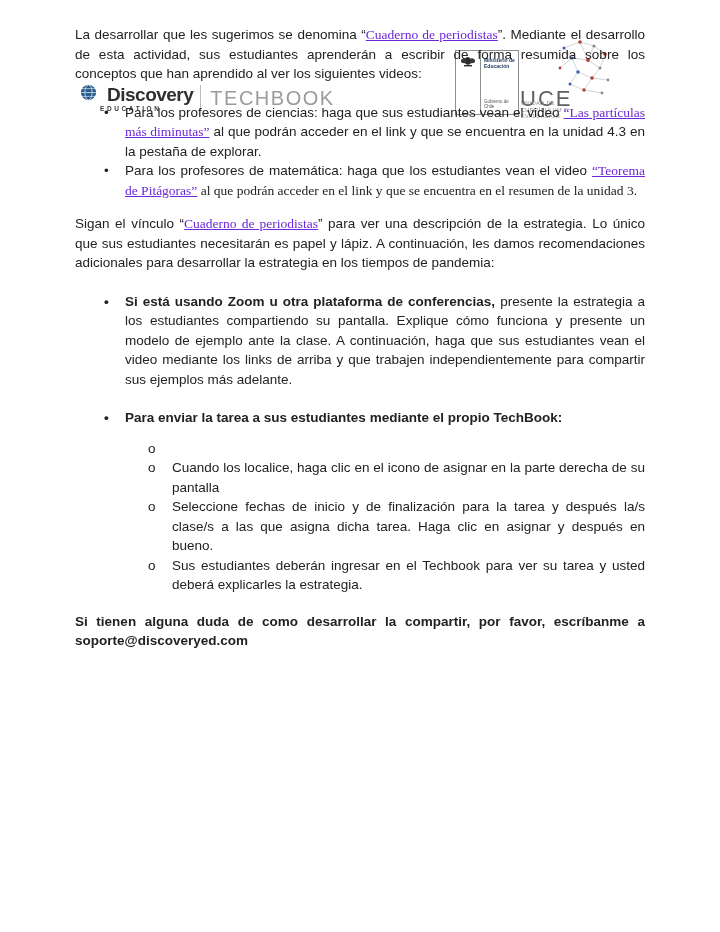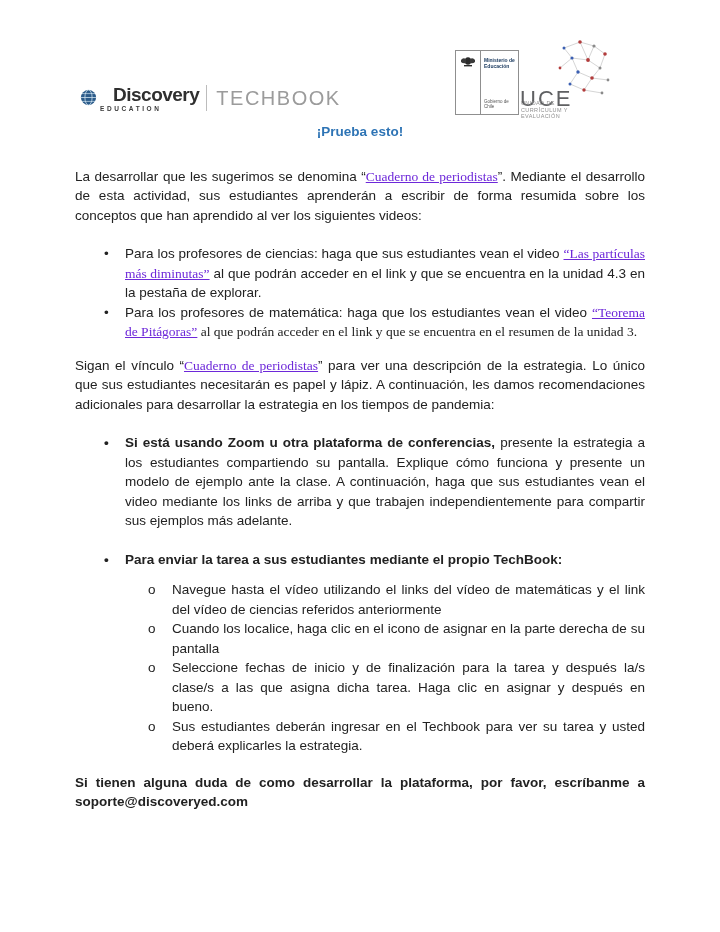--- a/index.html
+++ b/index.html
@@ -9,21 +9,21 @@
     margin:0 auto;
     background:#ffffff;
     font-family:"Liberation Sans", sans-serif;
     color:#222222;
     overflow:hidden;
   }
 
   
   .discovery { position:absolute; left:80px; top:84px; display:flex; align-items:center; }
   .disc-block { display:flex; flex-direction:column; align-items:center; }
-  .disc-row { display:flex; align-items:flex-end; gap:16px; }
+  .disc-row { display:flex; align-items:flex-start; gap:10px; }
   .disc-word { font-size:19px; font-weight:bold; color:#2f2f2f; letter-spacing:-0.5px; }
   .disc-sub { font-size:6.5px; font-weight:bold; color:#3a3a3a; letter-spacing:2.6px; margin-top:-1px; align-self:flex-start; margin-left:20px; }
   .disc-divider { width:1px; height:26px; background:#bcbcbc; margin:0 9px 0 7px; }
   .techbook { font-size:20px; color:#9b9b9b; letter-spacing:1.5px; }
 
   .ministry { position:absolute; left:455px; top:50px; width:62px; height:63px; border:1px solid #8f8f8f; background:#fff; }
   .m-divider { position:absolute; left:24px; top:0; bottom:0; width:1px; background:#8f8f8f; }
   .m-emblem { position:absolute; left:3px; top:4px; }
   .m-text { position:absolute; left:28px; top:6px; font-size:5px; line-height:6px; font-weight:bold; color:#16365c; }
   .m-bottom { position:absolute; left:28px; bottom:5px; font-size:4.5px; color:#555; }
@@ -143,21 +143,20 @@
     <div class="uce-acronym">UCE</div>
     <div class="uce-sub">
       <div>UNIDAD DE</div>
       <div>CURRÍCULUM Y</div>
       <div>EVALUACIÓN</div>
     </div>
   </div>
 
   <div class="doc">
 
-    <div class="heading h1">¡Prueba esto!</div>
 
     <p class="para intro"><span>La desarrollar que les sugerimos se denomina “</span><span class="doclink">Cuaderno de periodistas</span><span>”. Mediante el desarrollo de esta actividad, sus estudiantes aprenderán a escribir de forma resumida sobre los conceptos que han aprendido al ver los siguientes videos:</span></p>
 
     <div class="bullets">
       <div class="bullet-row">
         <span class="marker">•</span>
         <span class="btext"><span>Para los profesores de ciencias: haga que sus estudiantes vean el video </span><span class="doclink">“Las partículas más diminutas”</span><span> al que podrán acceder en el link y que se encuentra en la unidad 4.3 en la pestaña de explorar.</span></span>
       </div>
       <div class="bullet-row">
         <span class="marker">•</span>
@@ -173,32 +172,31 @@
     </div>
 
     <div class="bullet-row bullet-single">
       <span class="marker b">•</span>
       <span class="btext b">Para enviar la tarea a sus estudiantes mediante el propio TechBook:</span>
     </div>
 
     <div class="substeps">
       <div class="sub-row">
         <span class="marker">o</span>
-        <span class="btext">Navegue hasta el vídeo utilizando el links del vídeo de matemáticas y el link del vídeo de ciencias referidos anteriormente</span>
       </div>
       <div class="sub-row">
         <span class="marker">o</span>
         <span class="btext">Cuando los localice, haga clic en el icono de asignar en la parte derecha de su pantalla</span>
       </div>
       <div class="sub-row">
         <span class="marker">o</span>
         <span class="btext">Seleccione fechas de inicio y de finalización para la tarea y después la/s clase/s a las que asigna dicha tarea. Haga clic en asignar y después en bueno.</span>
       </div>
       <div class="sub-row">
         <span class="marker">o</span>
         <span class="btext">Sus estudiantes deberán ingresar en el Techbook para ver su tarea y usted deberá explicarles la estrategia.</span>
       </div>
     </div>
 
-    <p class="para closing"><span>Si tienen alguna duda de como desarrollar la plataforma, por favor, escríbanme a </span><span>soporte@discoveryed.com</span></p>
+    <p class="para closing"><span>Si tienen alguna duda de como desarrollar la compartir, por favor, escríbanme a </span><span>soporte@discoveryed.com</span></p>
 
   </div>
 </div>
 
 </body></html>

